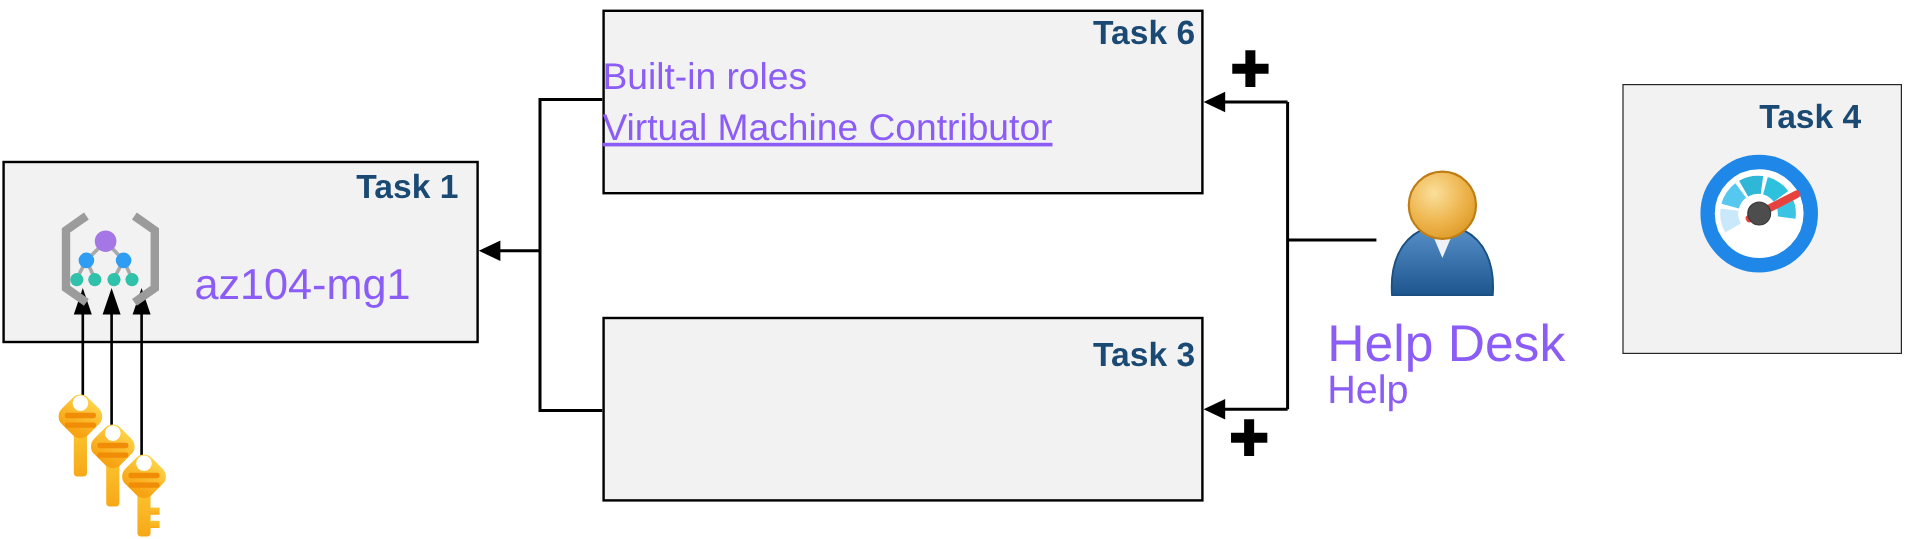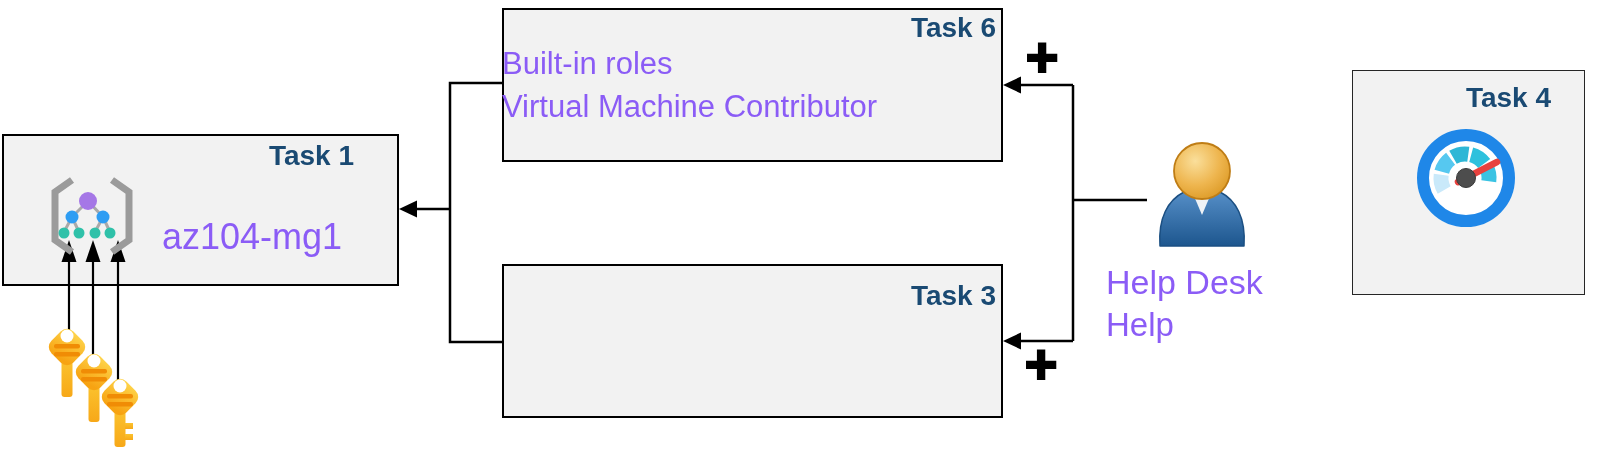--- a/index.html
+++ b/index.html
@@ -132,32 +132,32 @@
         <path d="M1441.8,171.8 A24,24 0 0 1 1450.6,158.8" stroke="#56c8f0"></path>
         <path d="M1453,157.2 A24,24 0 0 1 1468.3,154.2" stroke="#2eb7d6"></path>
         <path d="M1471.2,154.8 A24,24 0 0 1 1484.2,163.6" stroke="#2ec1dd"></path>
         <path d="M1485.8,166 A24,24 0 0 1 1488.8,181.3" stroke="#3ac3e3"></path>
       </g>
       <line x1="1458" y1="182" x2="1497" y2="162" stroke="#e8423e" stroke-width="6.5" stroke-linecap="round"></line>
       <circle cx="1466" cy="178" r="9.5" fill="#4d4d4d" stroke="#3a3a3a" stroke-width="1"></circle>
     </g>
   </svg>
 
-  <div class="tlabel right" style="left:2px;top:140px;width:352px;">Task 1</div>
+  <div class="tlabel right" style="left:2px;top:140px;width:352px;padding-left:28px;">Task 1</div>
   <div class="btext" style="left:162px;top:216px;width:200px;font-size:36px;">az104-mg1</div>
 
   <div class="tlabel right" style="left:502px;top:12px;width:494px;">Task 6</div>
   <div class="btext" style="left:502px;top:46px;width:501px;">Built-in roles</div>
-  <div class="btext" style="left:502px;top:89px;width:501px;">Virtual Machine Contributor</div>
+  <div class="btext" style="left:502px;top:89px;width:501px;text-decoration:underline;">Virtual Machine Contributor</div>
 
   <div class="tlabel right" style="left:502px;top:280px;width:494px;">Task 3</div>
 
   <div class="tlabel center" style="left:1352px;top:82px;width:233px;">Task 4</div>
 
   <div>
-    <div class="btext" style="left:1106px;top:263px;width:200px;font-size:34px;">Help Desk</div>
+    <div class="btext" style="left:1106px;top:263px;width:200px;font-size:43px;">Help Desk</div>
     <div class="btext" style="left:1106px;top:306px;width:200px;font-size:33px;">Help</div>
   </div>
 
   <div class="plus" style="left:1011px;top:29px;">+</div>
   <div class="plus" style="left:1010px;top:336px;">+</div>
 
 </div>
 
 </body></html>

